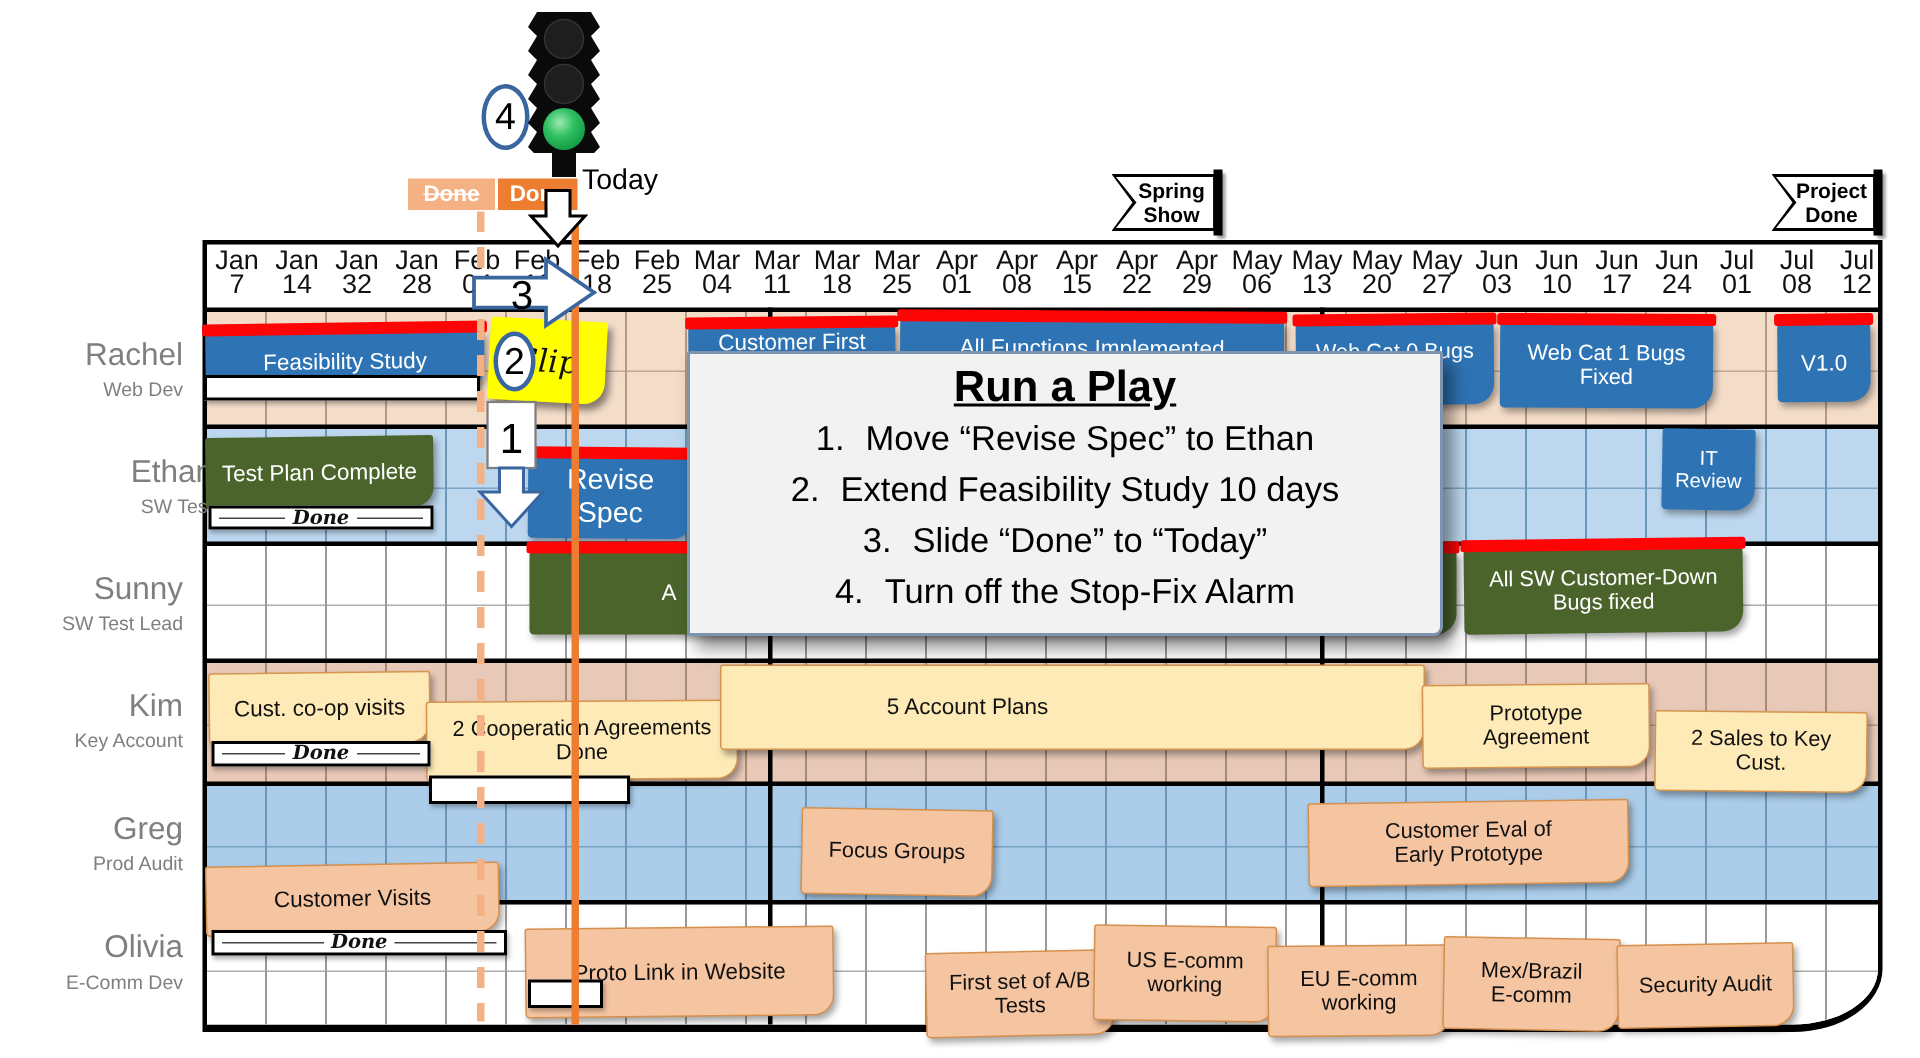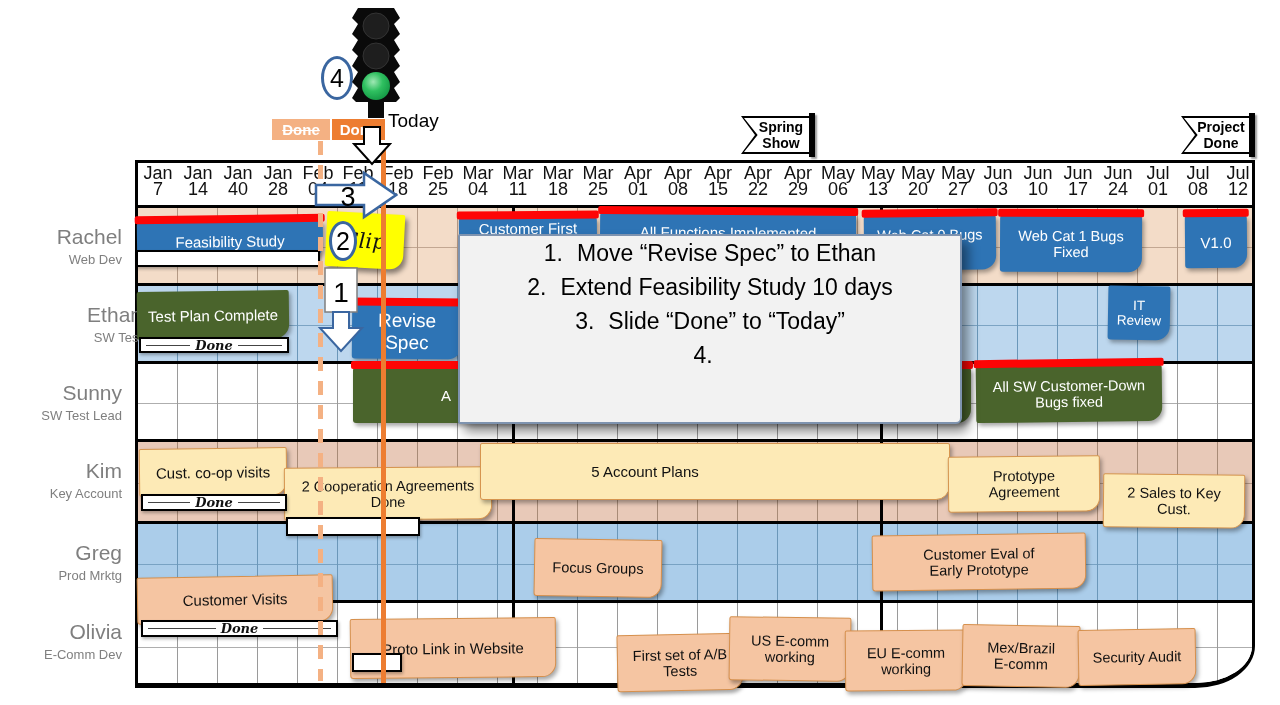--- a/index.html
+++ b/index.html
@@ -85,21 +85,21 @@
         <div class="tl-col" style="left: 0px; width: 40px;">
           <div>Jan 7</div>
           <div></div>
         </div>
         <div class="tl-col" style="left: 40px; width: 40px;">
           <div>Jan</div>
           <div>14</div>
         </div>
         <div class="tl-col" style="left: 80px; width: 40px;">
           <div>Jan</div>
-          <div>40</div>
+          <div>32</div>
         </div>
         <div class="tl-col" style="left: 120px; width: 40px;">
           <div>Jan</div>
           <div>28</div>
         </div>
         <div class="tl-col" style="left: 160px; width: 40px;">
           <div>Feb</div>
           <div>04</div>
         </div>
         <div class="tl-col" style="left: 200px; width: 40px;">
@@ -231,21 +231,21 @@
       <div class="row-label" style="left: 0px; top: 381px;">
         <div class="nm">Sunny</div>
         <div class="rl">SW Test Lead</div>
       </div>
       <div class="row-label" style="left: 0px; top: 459px;">
         <div class="nm">Kim</div>
         <div class="rl">Key Account</div>
       </div>
       <div class="row-label" style="left: 0px; top: 541px; text-align: right;">
         <div class="nm">Greg</div>
-        <div class="rl">Prod Mrktg</div>
+        <div class="rl">Prod Audit</div>
       </div>
       <div class="row-label" style="left: 0px; top: 620px;">
         <div class="nm">Olivia</div>
         <div class="rl">E-Comm Dev</div>
       </div>
     </div>
 
   <div id="done-line"></div>
   <div id="today-line"></div>
 
@@ -357,32 +357,34 @@
       <div class="pbar" style="left: 286px; top: 517px; width: 134px; height: 19px;"></div>
       <div class="pbar" style="left: 141px; top: 620px; width: 197px; height: 17px;">
         <span class="pline"></span>
         <span class="ptxt">Done</span>
         <span class="pline"></span>
       </div>
       <div class="pbar" style="left: 352px; top: 653px; width: 50px; height: 19px;"></div>
     </div>
 
   <div id="play-panel">
+    <div id="play-title">Run a Play</div>
     <div id="play-items">
         <div class="play-line">
           <span class="num">1.</span>
           <span class="txt">Move “Revise Spec” to Ethan</span>
         </div>
         <div class="play-line">
           <span class="num">2.</span>
           <span class="txt">Extend Feasibility Study 10 days</span>
         </div>
         <div class="play-line">
           <span class="num">3.</span>
           <span class="txt">Slide “Done” to “Today”</span>
         </div>
         <div class="play-line">
           <span class="num">4.</span>
+          <span class="txt">Turn off the Stop-Fix Alarm</span>
         </div>
       </div>
   </div>
 
 </div>
 
 </body></html>

